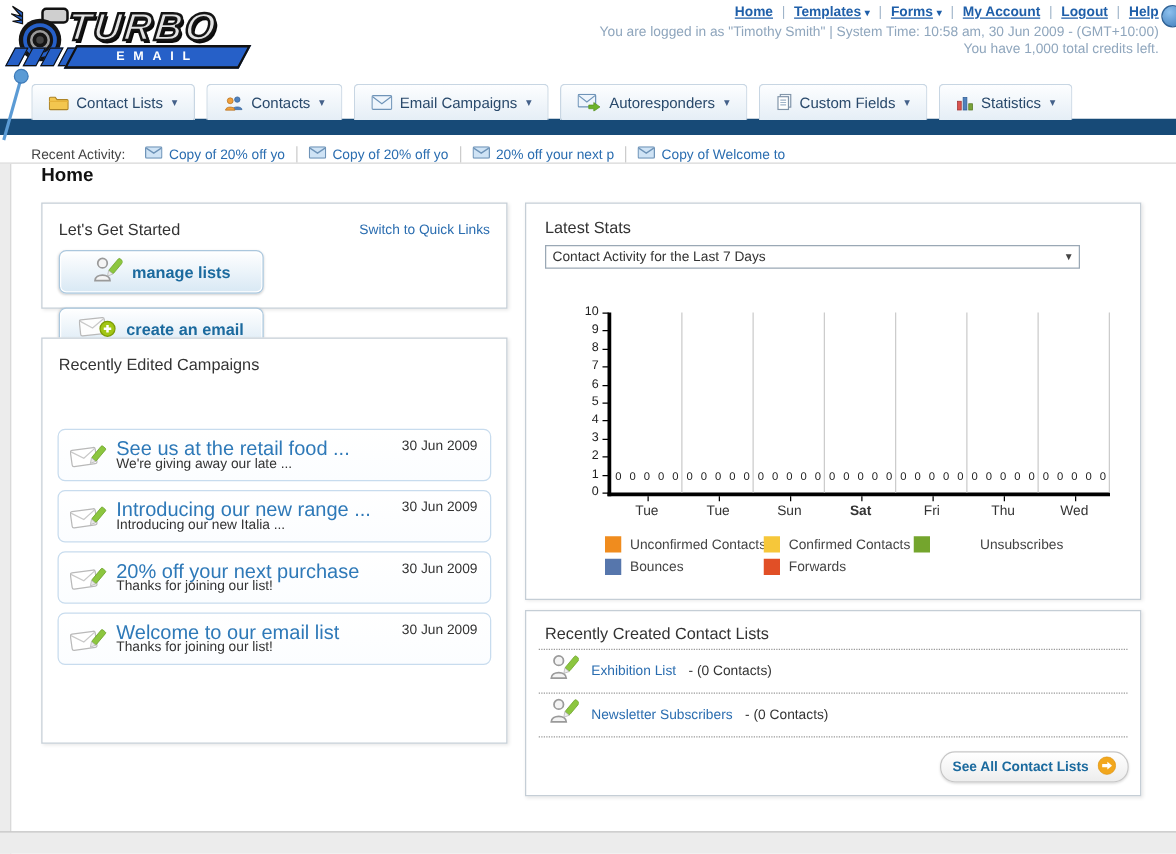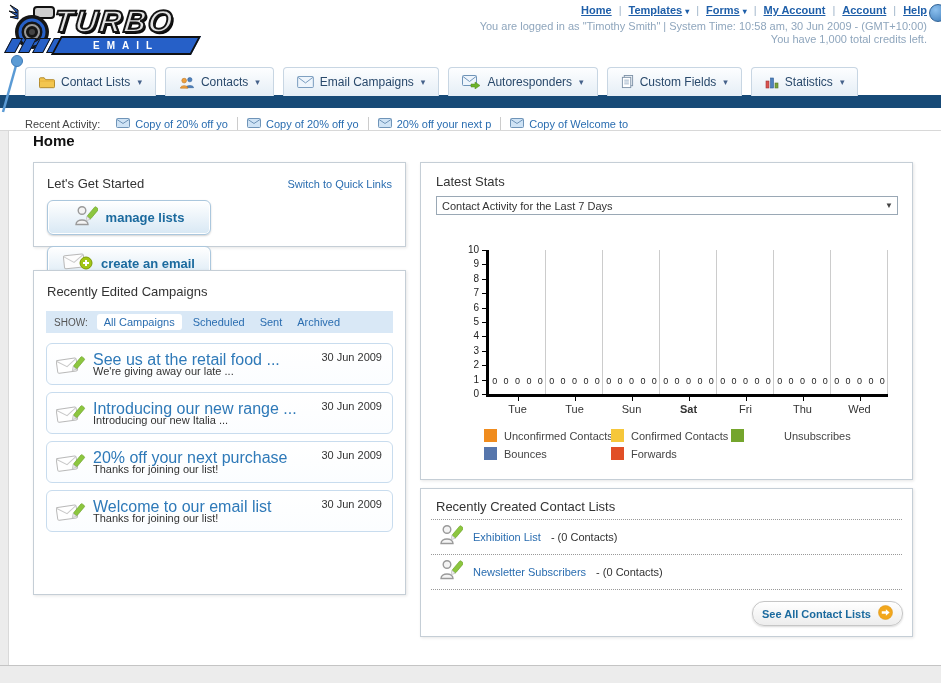--- a/index.html
+++ b/index.html
@@ -76,21 +76,21 @@
   .cmp-title{position:absolute;left:46px;top:7px;font-size:16px;color:#2e79b8;cursor:pointer;}
   .cmp-sub{position:absolute;left:46px;top:21px;font-size:11px;color:#333;}
   .cmp-date{position:absolute;right:10px;top:7px;font-size:11px;color:#333;}
   .pill-btn{position:absolute;display:flex;align-items:center;justify-content:center;gap:7px;cursor:pointer;
       border:1px solid #c6c6c6;border-radius:12px;background:linear-gradient(#ffffff,#ededed);
       box-shadow:0 1px 2px rgba(0,0,0,.15);font-size:11px;font-weight:bold;color:#1b6a9e;}
   .view-all-btn{left:224px;top:278px;width:130px;height:24px;}
 
   
   .stats-panel{left:420px;top:162px;width:491px;height:316px;}
-  .stats-select{position:absolute;left:15px;top:33px;width:462px;height:19px;border:1px solid #9aa8b5;background:#fff;
+  .stats-select{position:absolute;left:15px;top:33px;width:428px;height:19px;border:1px solid #9aa8b5;background:#fff;
       font-size:11px;color:#333;display:flex;align-items:center;padding:0 5px;box-sizing:border-box;cursor:pointer;}
   .select-caret{position:absolute;right:4px;font-size:8px;color:#444;}
   .chart{position:absolute;left:0;top:0;width:491px;height:316px;pointer-events:none;}
   .plot{position:absolute;left:65px;top:87px;width:399px;height:144px;border-left:3px solid #000;border-bottom:3px solid #000;}
   .gridline{position:absolute;top:0;bottom:0;width:1px;background:#ccc;}
   .ylabel{position:absolute;width:26px;text-align:right;font-size:10px;color:#222;}
   .ytick{position:absolute;width:5px;height:1px;background:#000;left:61px;}
   .xtick{position:absolute;width:1px;height:4px;background:#000;top:234px;}
   .xlabel{position:absolute;width:57px;text-align:center;font-size:11px;color:#333;top:240px;}
   .zero-group{position:absolute;top:126px;width:57px;display:flex;}
@@ -145,21 +145,21 @@
 
   <nav class="top-links" id="top-links">
       <a class="top-link">Home</a>
       <span class="top-sep">|</span>
       <a class="top-link">Templates<span class="caret-sm">▾</span></a>
       <span class="top-sep">|</span>
       <a class="top-link">Forms<span class="caret-sm">▾</span></a>
       <span class="top-sep">|</span>
       <a class="top-link">My Account</a>
       <span class="top-sep">|</span>
-      <a class="top-link">Account</a>
+      <a class="top-link">Logout</a>
       <span class="top-sep">|</span>
       <a class="top-link">Help</a>
     </nav>
   <div class="help-bubble"></div>
   <div class="session-line">You are logged in as "Timothy Smith" | System Time: 10:58 am, 30 Jun 2009 - (GMT+10:00)</div>
   <div class="credits-line">You have 1,000 total credits left.</div>
 
   <div class="nav-tabs" id="nav-tabs">
       <div class="tab">
         <span class="tab-icon">
@@ -292,29 +292,20 @@
               <circle cx="23" cy="11" r="6" fill="#a2c614" stroke="#7d9c07"></circle>
               <path d="M20 11h6M23 8v6" stroke="#fff" stroke-width="2"></path>
             </svg></span>
           <span>create an email</span>
         </div>
       </div>
   </div>
 
   <div class="panel campaigns-panel">
     <div class="panel-title">Recently Edited Campaigns</div>
-    <div class="show-bar">
-      <span class="show-label">SHOW:</span>
-      <span id="filters" style="display:flex;align-items:center;">
-          <a class="filter active">All Campaigns</a>
-          <a class="filter">Scheduled</a>
-          <a class="filter">Sent</a>
-          <a class="filter">Archived</a>
-        </span>
-    </div>
     <div id="campaign-rows">
         <div class="cmp-row" style="top: 72px;">
           <span class="cmp-icon"><svg width="30" height="23" viewBox="0 0 30 23">
               <g transform="rotate(-8 12 12)">
                 <rect x="1" y="5" width="20" height="13" rx="1.5" fill="#fff" stroke="#b9b9b9"></rect>
                 <path d="M1.5 6L11 12.5 20.5 6" fill="none" stroke="#c9c9c9"></path>
               </g>
               <g transform="rotate(40 20 12)">
                 <rect x="18" y="1" width="4.5" height="13" rx="1" fill="#8cc63f" stroke="#6da32a" stroke-width=".6"></rect>
                 <path d="M18 14l2.2 4 2.3-4z" fill="#e8e8e8" stroke="#aaa" stroke-width=".5"></path>

